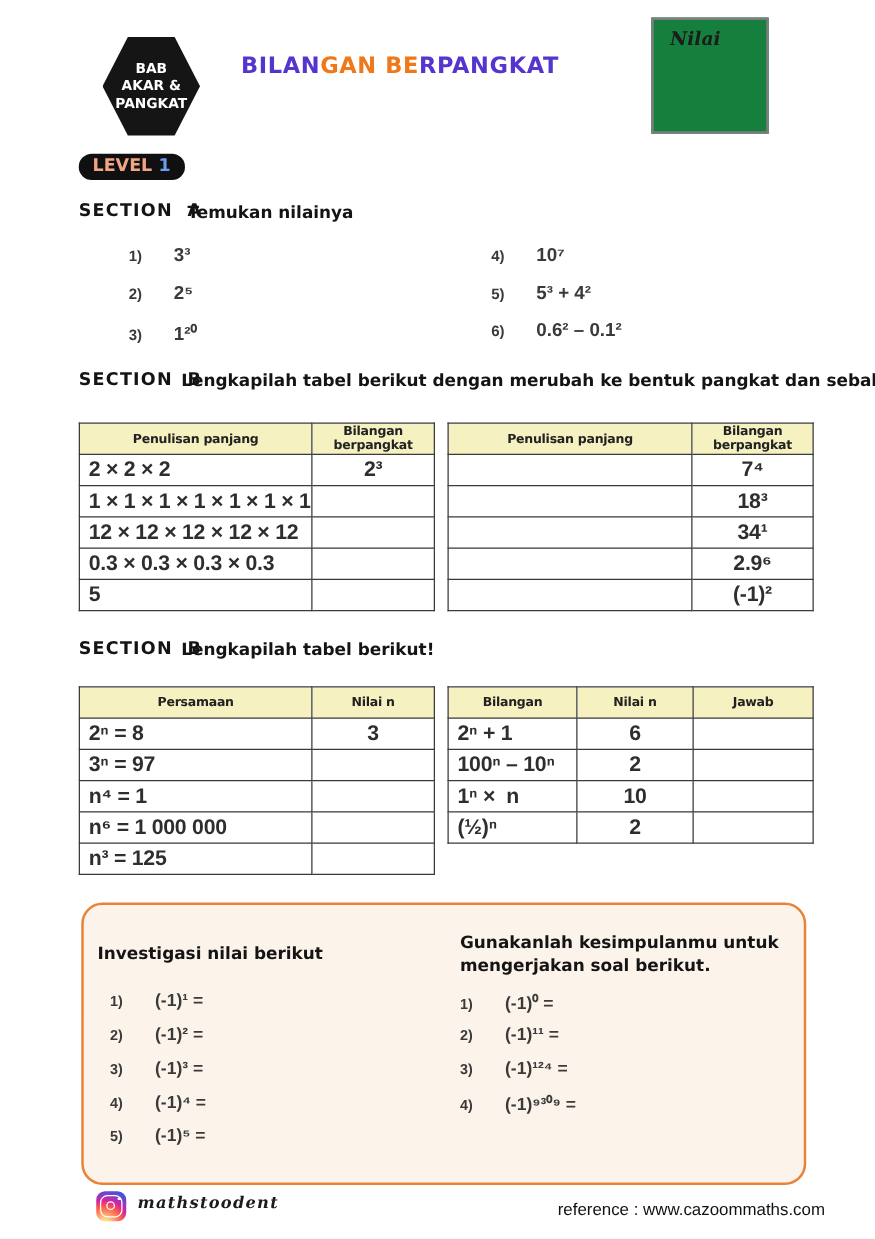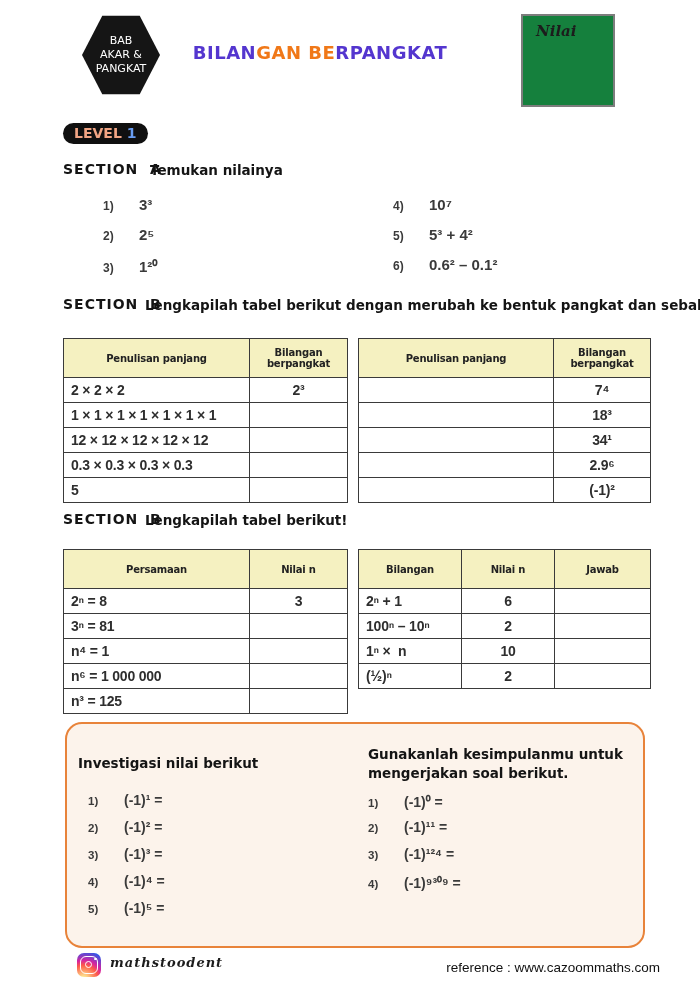--- a/index.html
+++ b/index.html
@@ -4,25 +4,25 @@
 <style>
   * { box-sizing: border-box; margin: 0; padding: 0; }
   body { background: #e9e9e9; font-family: "DejaVu Sans", sans-serif; }
   .page {
     position: relative; width: 700px; height: 991px; background: #ffffff;
     margin: 0 auto; overflow: hidden; color: #1c1c1c;
   }
 
   
   .hexagon {
-    position: absolute; left: 82px; top: 14px; width: 78px; height: 82px;
+    position: absolute; left: 82px; top: 28px; width: 78px; height: 82px;
     background: #151515;
     clip-path: polygon(26% 2%, 74% 2%, 100% 50%, 74% 98%, 26% 98%, 0% 50%);
     display: flex; flex-direction: column; align-items: center; justify-content: center;
-    color: #fff; font-size: 11px; font-weight: normal; line-height: 1.3; text-align: center;
+    color: #fff; font-size: 11px; font-weight: bold; line-height: 1.3; text-align: center;
   }
   .main-title {
     position: absolute; left: 170px; top: 42px; width: 300px; text-align: center;
     font-size: 18px; font-weight: bold; letter-spacing: 0.5px; white-space: pre;
   }
   .main-title .purple, .subtitle .purple { color: #5436cf; }
   .main-title .orange, .subtitle .orange { color: #f07818; }
   .subtitle {
     position: absolute; left: 140px; top: 77px; width: 360px; text-align: center;
     font-size: 13px; font-weight: bold; white-space: pre;
@@ -55,26 +55,26 @@
   .qcol { position: absolute; display: flex; flex-direction: column; gap: 13px; }
   .qrow { display: flex; align-items: baseline; height: 17px; }
   .qnum { width: 24px; font-size: 12px; font-weight: bold; color: #3a3a3a;
           font-family: "Liberation Sans", sans-serif; }
   .qexpr { margin-left: 12px; font-size: 15px; font-weight: bold; color: #3a3a3a;
            font-family: "Liberation Sans", sans-serif; white-space: pre; }
 
   
   table.wtbl { position: absolute; border-collapse: collapse; table-layout: fixed; background: #fff; }
   table.wtbl th {
-    border: 1.6px solid #3a3a3a; background: #f5f1c1; height: 39px;
+    border: 1.6px solid #3a3a3a; background: #f5f1c1; height: 25px;
     font-size: 10px; font-weight: bold; letter-spacing: -0.2px; color: #222;
     text-align: center; padding: 0 1px; overflow: hidden;
   }
   table.wtbl td {
-    border: 1.6px solid #3a3a3a; height: 25px; font-size: 14px; font-weight: bold;
+    border: 1.6px solid #3a3a3a; height: 25px; font-size: 17px; font-weight: bold;
     color: #2e2e2e; font-family: "Liberation Sans", sans-serif;
     padding: 0 0 0 7px; white-space: pre; letter-spacing: -0.2px; overflow: hidden;
   }
   table.wtbl td.c { text-align: center; padding: 0; }
   th.th-left { text-align: left; padding-left: 12px; }
 
   
   .inv-box {
     position: absolute; left: 65px; top: 722px; width: 580px; height: 226px;
     background: #fcf3eb; border: 2px solid #e8833a; border-radius: 17px;
@@ -241,21 +241,21 @@
     <tbody>
         <tr>
       <th>Persamaan</th>
       <th>Nilai n</th>
     </tr>
     <tr>
           <td>2ⁿ = 8</td>
           <td class="c">3</td>
         </tr>
     <tr>
-          <td>3ⁿ = 81</td>
+          <td>3ⁿ = 97</td>
           <td class="c"></td>
         </tr>
     <tr>
           <td>n⁴ = 1</td>
           <td class="c"></td>
         </tr>
     <tr>
           <td>n⁶ = 1 000 000</td>
           <td class="c"></td>
         </tr>

